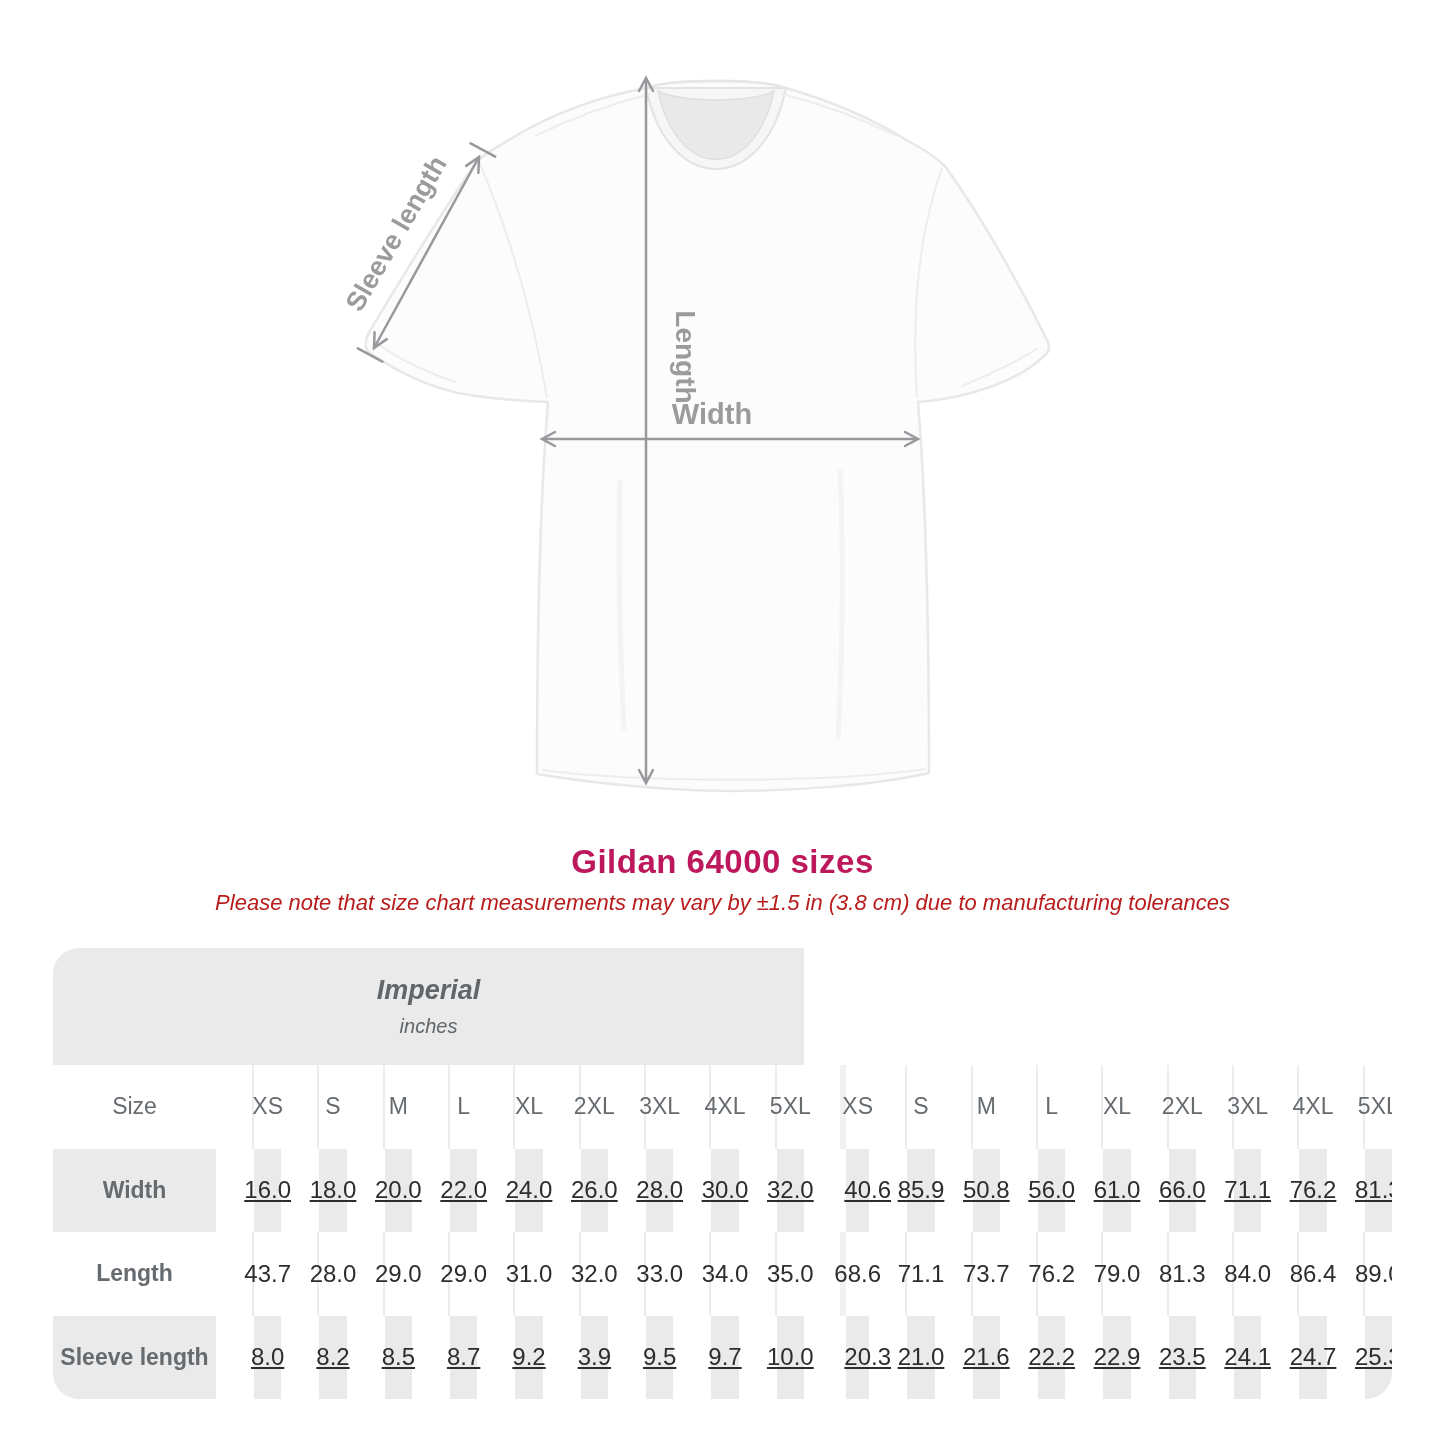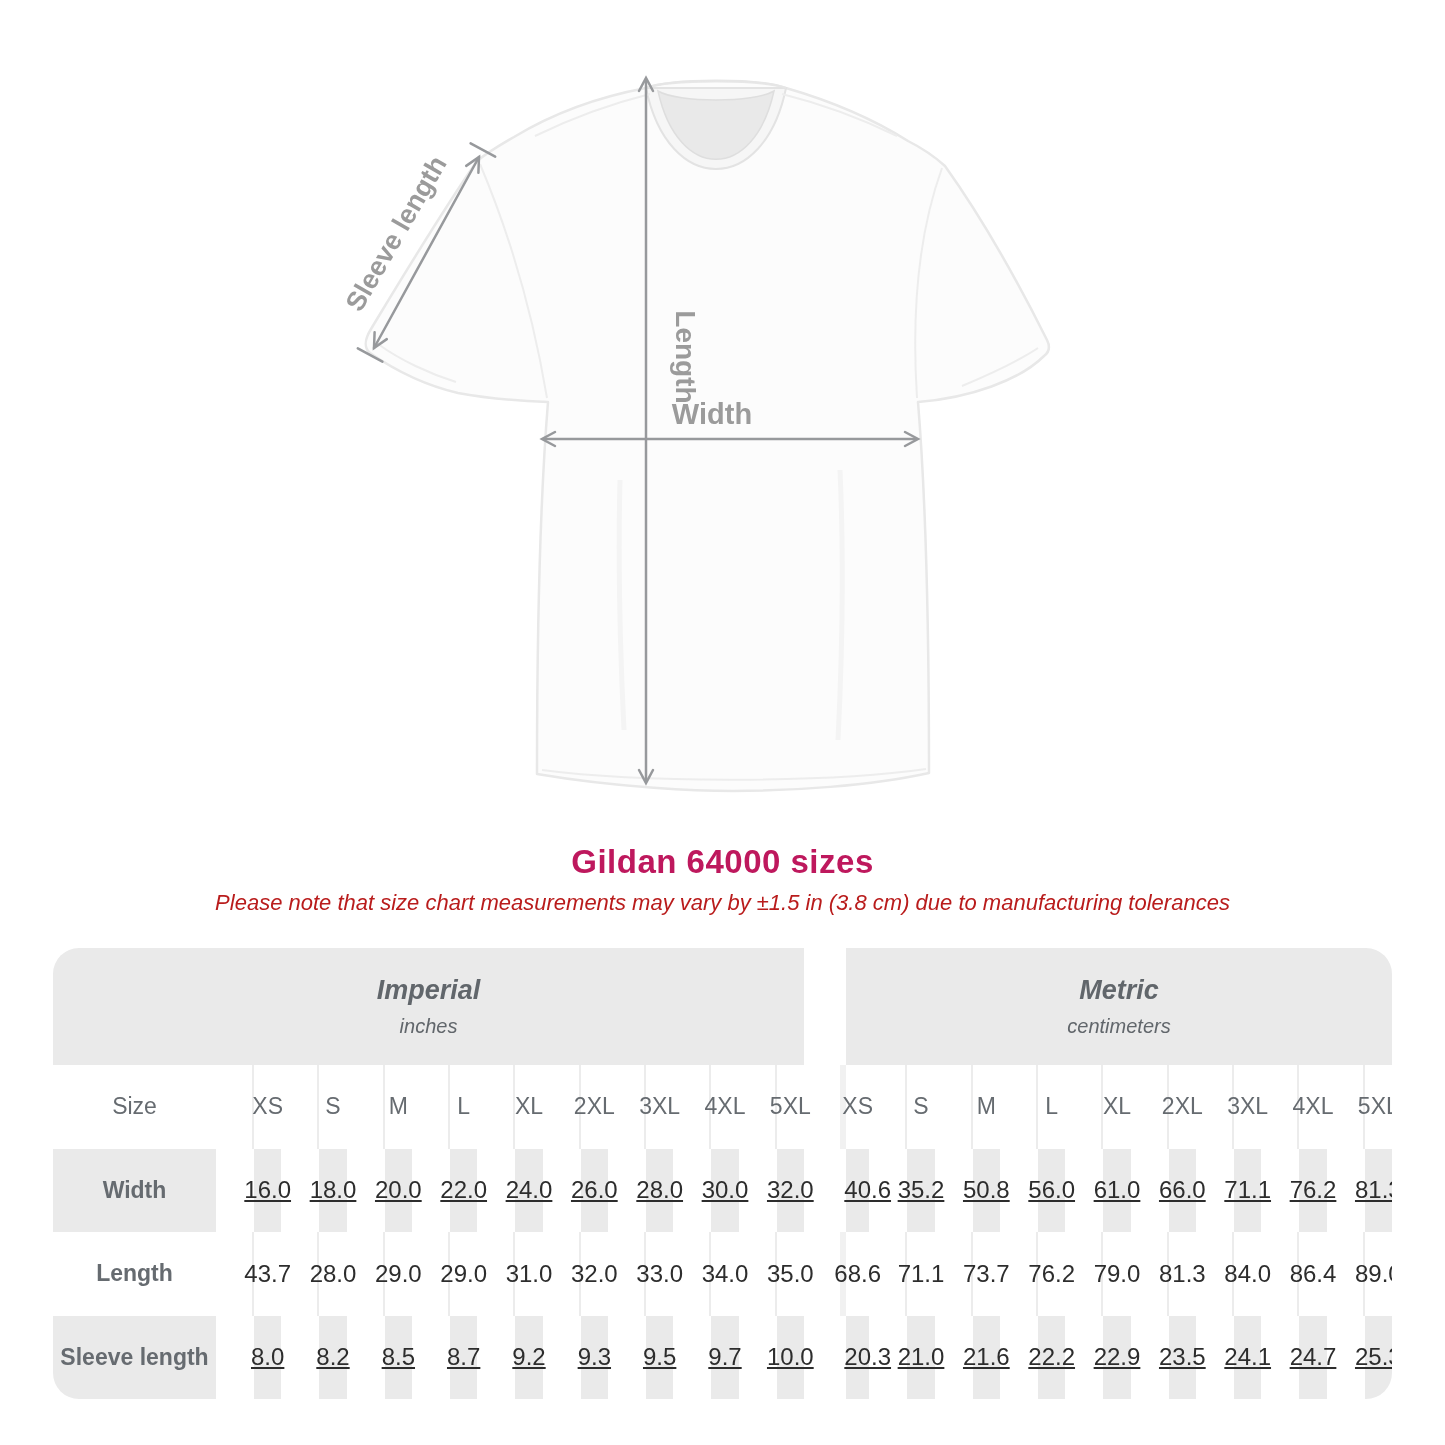--- a/index.html
+++ b/index.html
@@ -141,24 +141,20 @@
 
 <div class="title">Gildan 64000 sizes</div>
 <div class="note">Please note that size chart measurements may vary by ±1.5 in (3.8 cm) due to manufacturing tolerances</div>
 
 <div class="size-table">
 
   <div class="trow group">
     <div class="gcell" style="grid-column:1 / 11">
       <div class="gname">Imperial</div>
       <div class="gunit">inches</div>
-    </div>
-    <div class="gcell metric" style="grid-column:11 / 20">
-      <div class="gname">Metric</div>
-      <div class="gunit">centimeters</div>
     </div>
   </div>
 
   <div class="trow white">
     <div class="c hdr">Size</div>
     <div class="c hdr">XS</div>
     <div class="c hdr">S</div>
     <div class="c hdr">M</div>
     <div class="c hdr">L</div>
     <div class="c hdr">XL</div>
@@ -182,21 +178,21 @@
     <div class="c val">16.0</div>
     <div class="c val">18.0</div>
     <div class="c val">20.0</div>
     <div class="c val">22.0</div>
     <div class="c val">24.0</div>
     <div class="c val">26.0</div>
     <div class="c val">28.0</div>
     <div class="c val">30.0</div>
     <div class="c val">32.0</div>
     <div class="c val metric-start">40.6</div>
-    <div class="c val">35.2</div>
+    <div class="c val">85.9</div>
     <div class="c val">50.8</div>
     <div class="c val">56.0</div>
     <div class="c val">61.0</div>
     <div class="c val">66.0</div>
     <div class="c val">71.1</div>
     <div class="c val">76.2</div>
     <div class="c val">81.3</div>
   </div>
 
   <div class="trow white">
@@ -221,21 +217,21 @@
     <div class="c val">89.0</div>
   </div>
 
   <div class="trow gray">
     <div class="c rowlabel">Sleeve length</div>
     <div class="c val">8.0</div>
     <div class="c val">8.2</div>
     <div class="c val">8.5</div>
     <div class="c val">8.7</div>
     <div class="c val">9.2</div>
-    <div class="c val">9.3</div>
+    <div class="c val">3.9</div>
     <div class="c val">9.5</div>
     <div class="c val">9.7</div>
     <div class="c val">10.0</div>
     <div class="c val metric-start">20.3</div>
     <div class="c val">21.0</div>
     <div class="c val">21.6</div>
     <div class="c val">22.2</div>
     <div class="c val">22.9</div>
     <div class="c val">23.5</div>
     <div class="c val">24.1</div>

